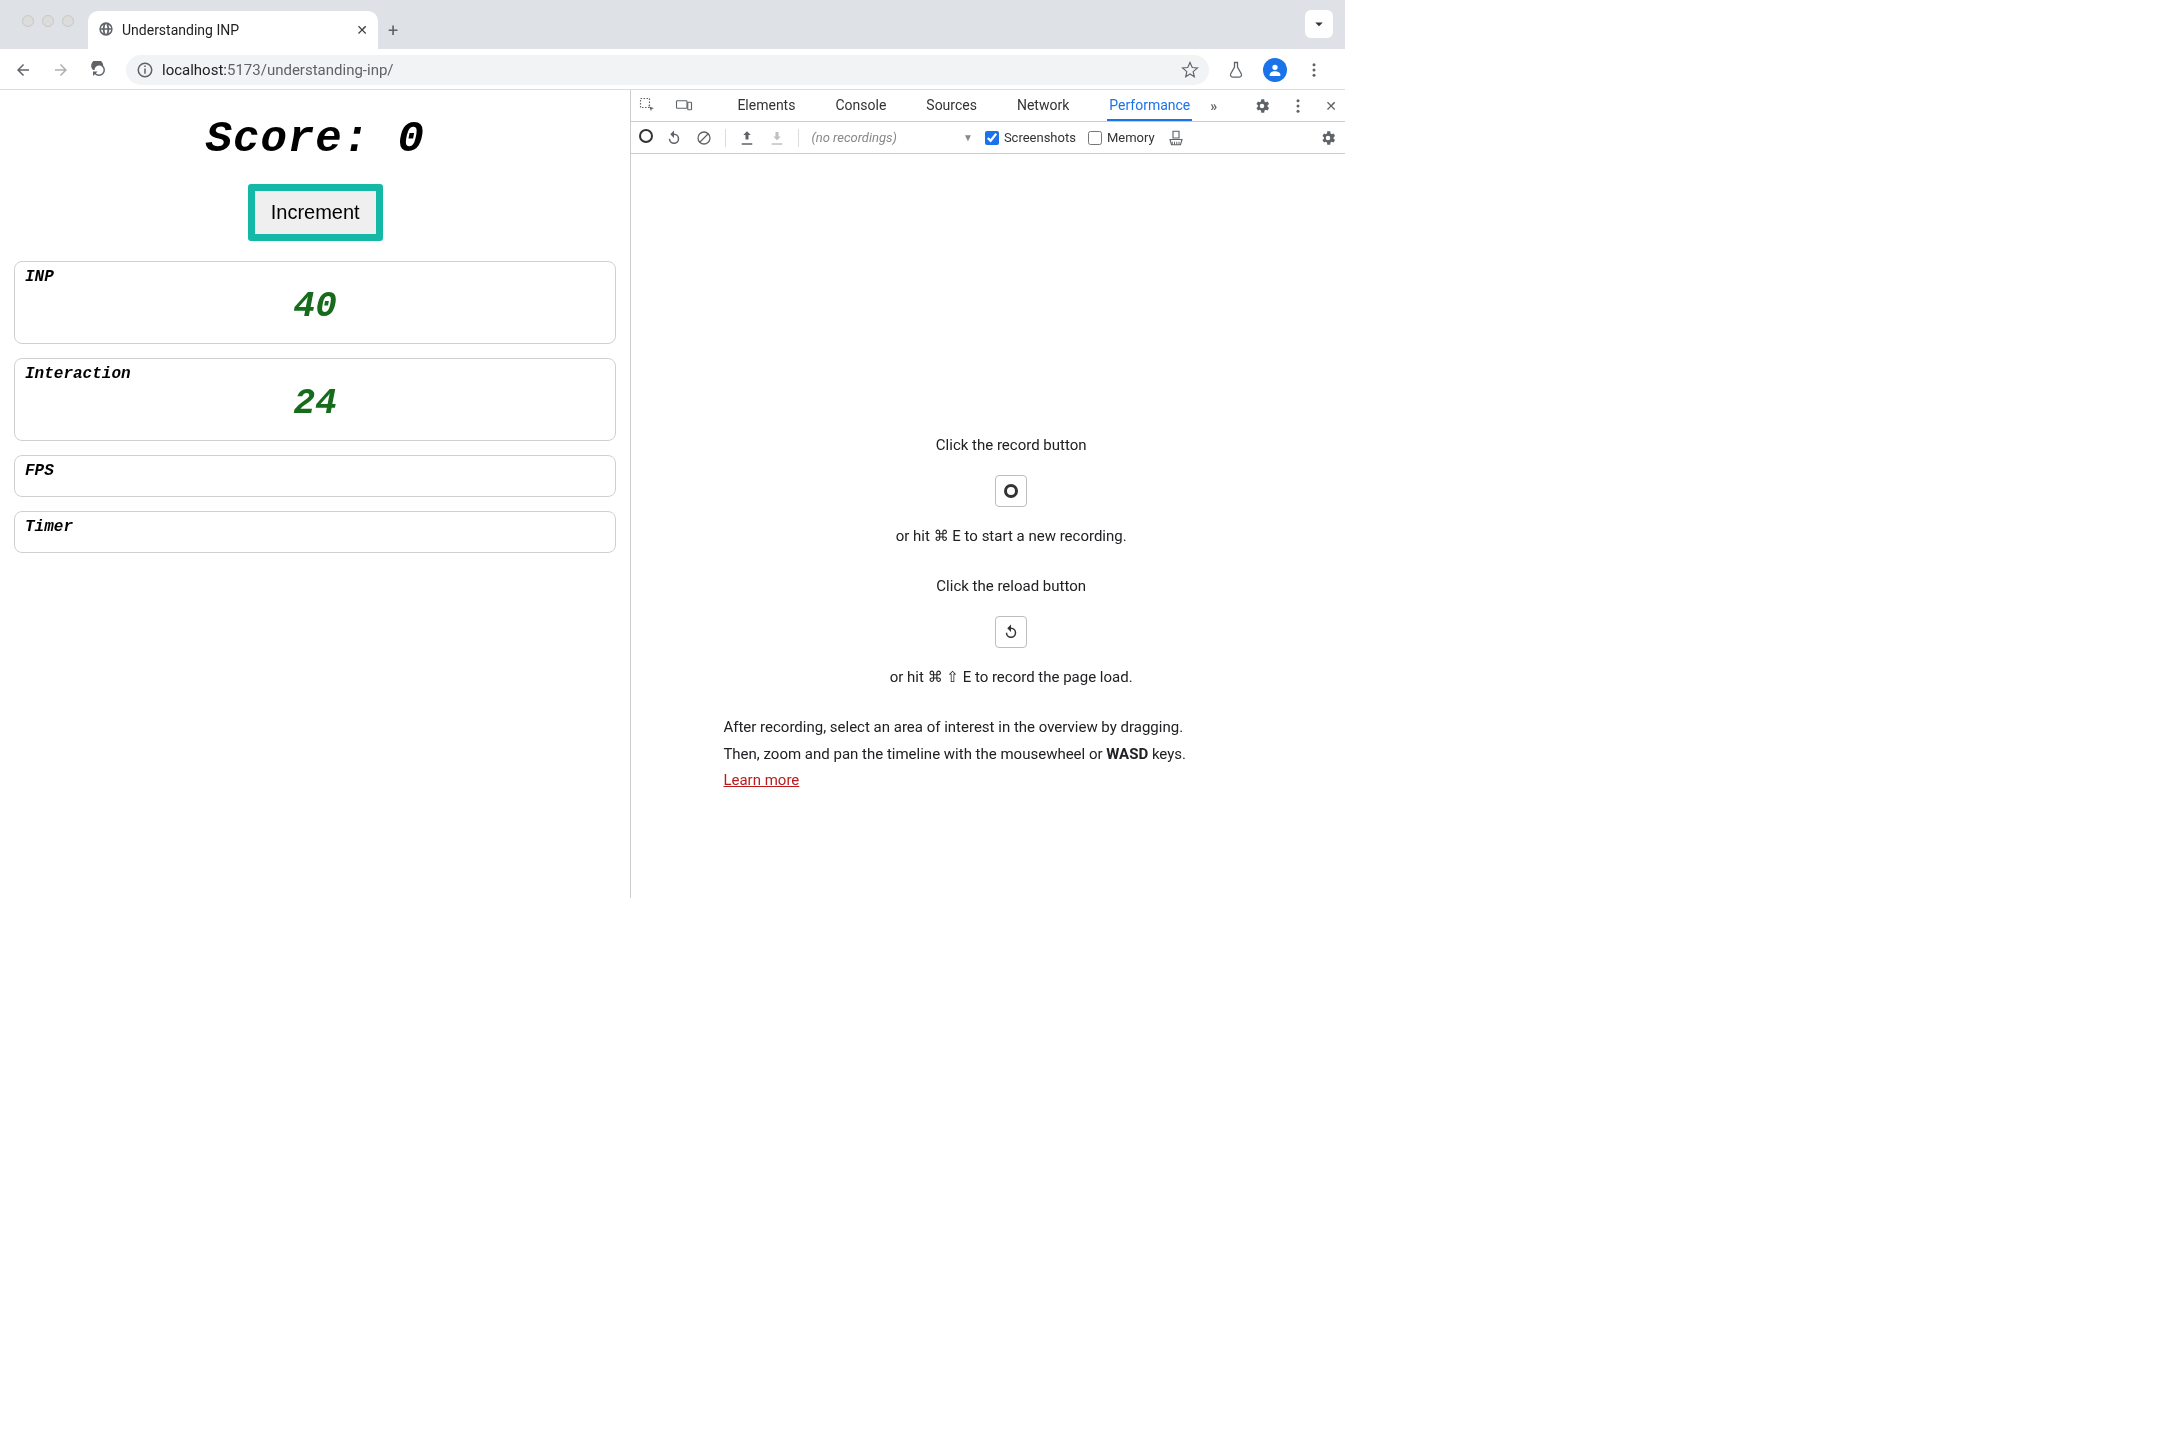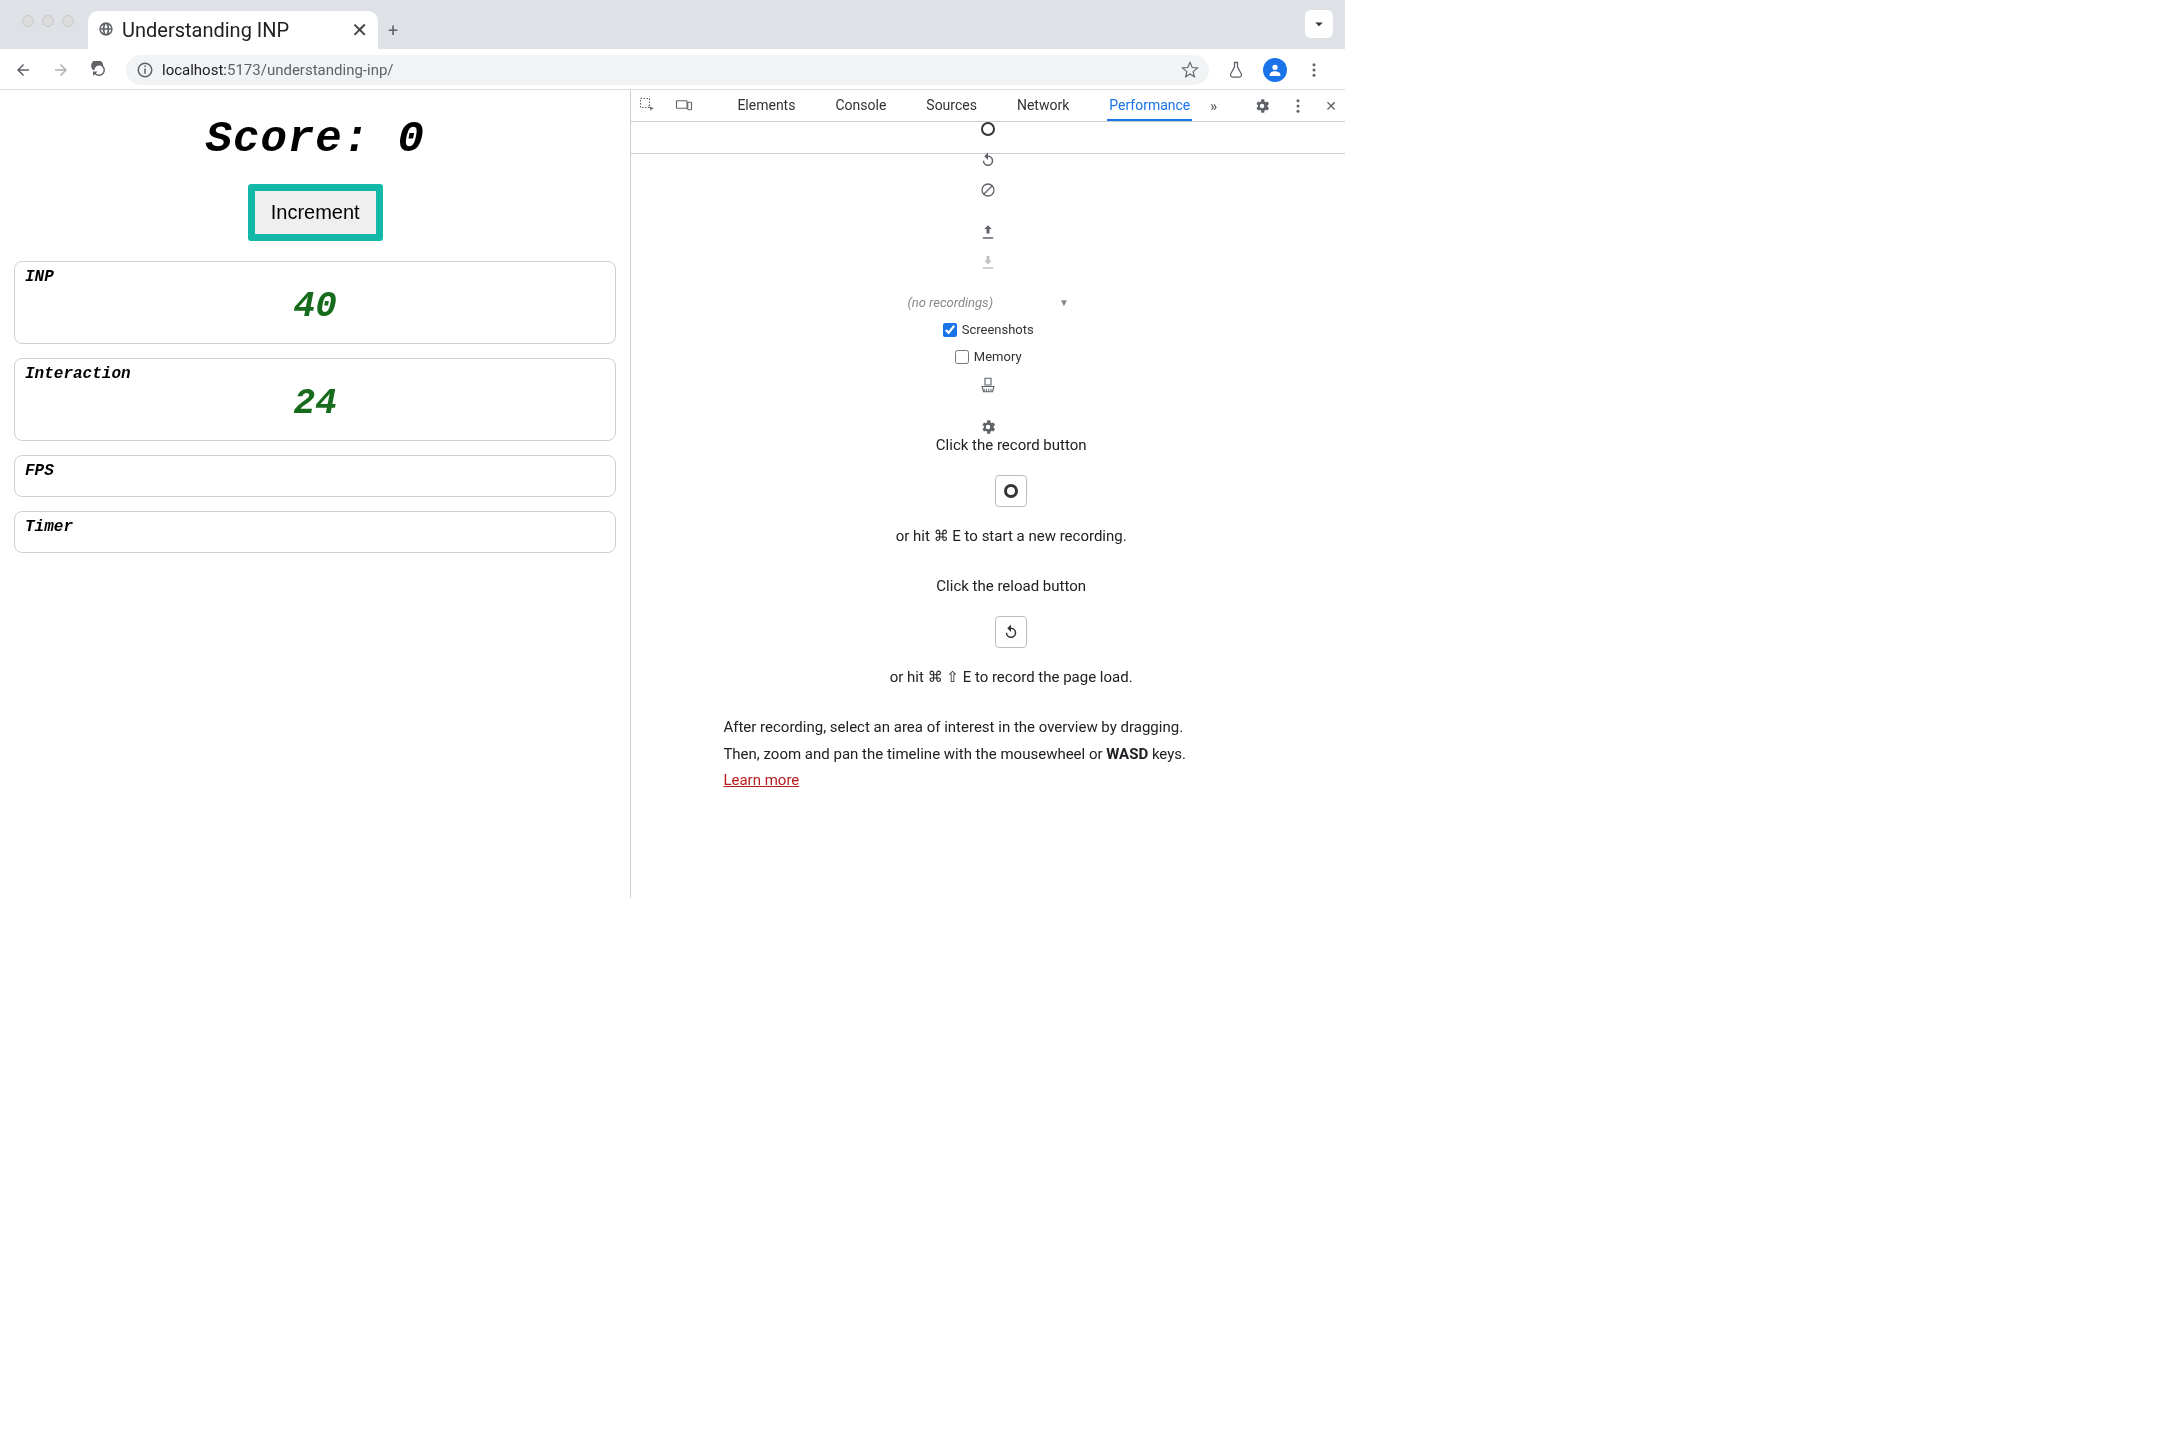--- a/index.html
+++ b/index.html
@@ -35,21 +35,21 @@
     }
     .tab {
       background: #fff;
       height: 38px;
       width: 290px;
       border-radius: 10px 10px 0 0;
       display: flex;
       align-items: center;
       padding: 0 10px;
       gap: 8px;
-      font-size: 20px;
+      font-size: 14px;
       color: #222;
     }
     .tab .globe svg { width: 16px; height: 16px; fill: #5f6368; }
     .tab .close-x { margin-left: auto; cursor: pointer; color: #444; }
     .new-tab { padding: 8px 10px; color: #5f6368; font-size: 18px; cursor: pointer; }
     .chevron-box {
       position: absolute; right: 12px; top: 10px;
       width: 28px; height: 28px; background: #fff; border-radius: 6px;
       display: flex; align-items: center; justify-content: center;
       color: #333;
@@ -144,21 +144,20 @@
 
     .dt-toolbar {
       height: 32px;
       border-bottom: 1px solid #cdcdcd;
       display: flex;
       align-items: center;
       padding: 0 8px;
       gap: 12px;
       font-size: 13px;
       color: #333;
-      flex-direction: column;
     }
     .dt-toolbar .divider { width:1px; height: 18px; background: #dcdcdc; }
     .dt-toolbar .rec-circle {
       width: 14px; height: 14px; border-radius: 50%;
       border: 2px solid #333; display: inline-block;
     }
     .dt-toolbar .record-sel {
       display: flex; align-items: center; gap: 6px;
       color: #888; font-style: italic;
     }

